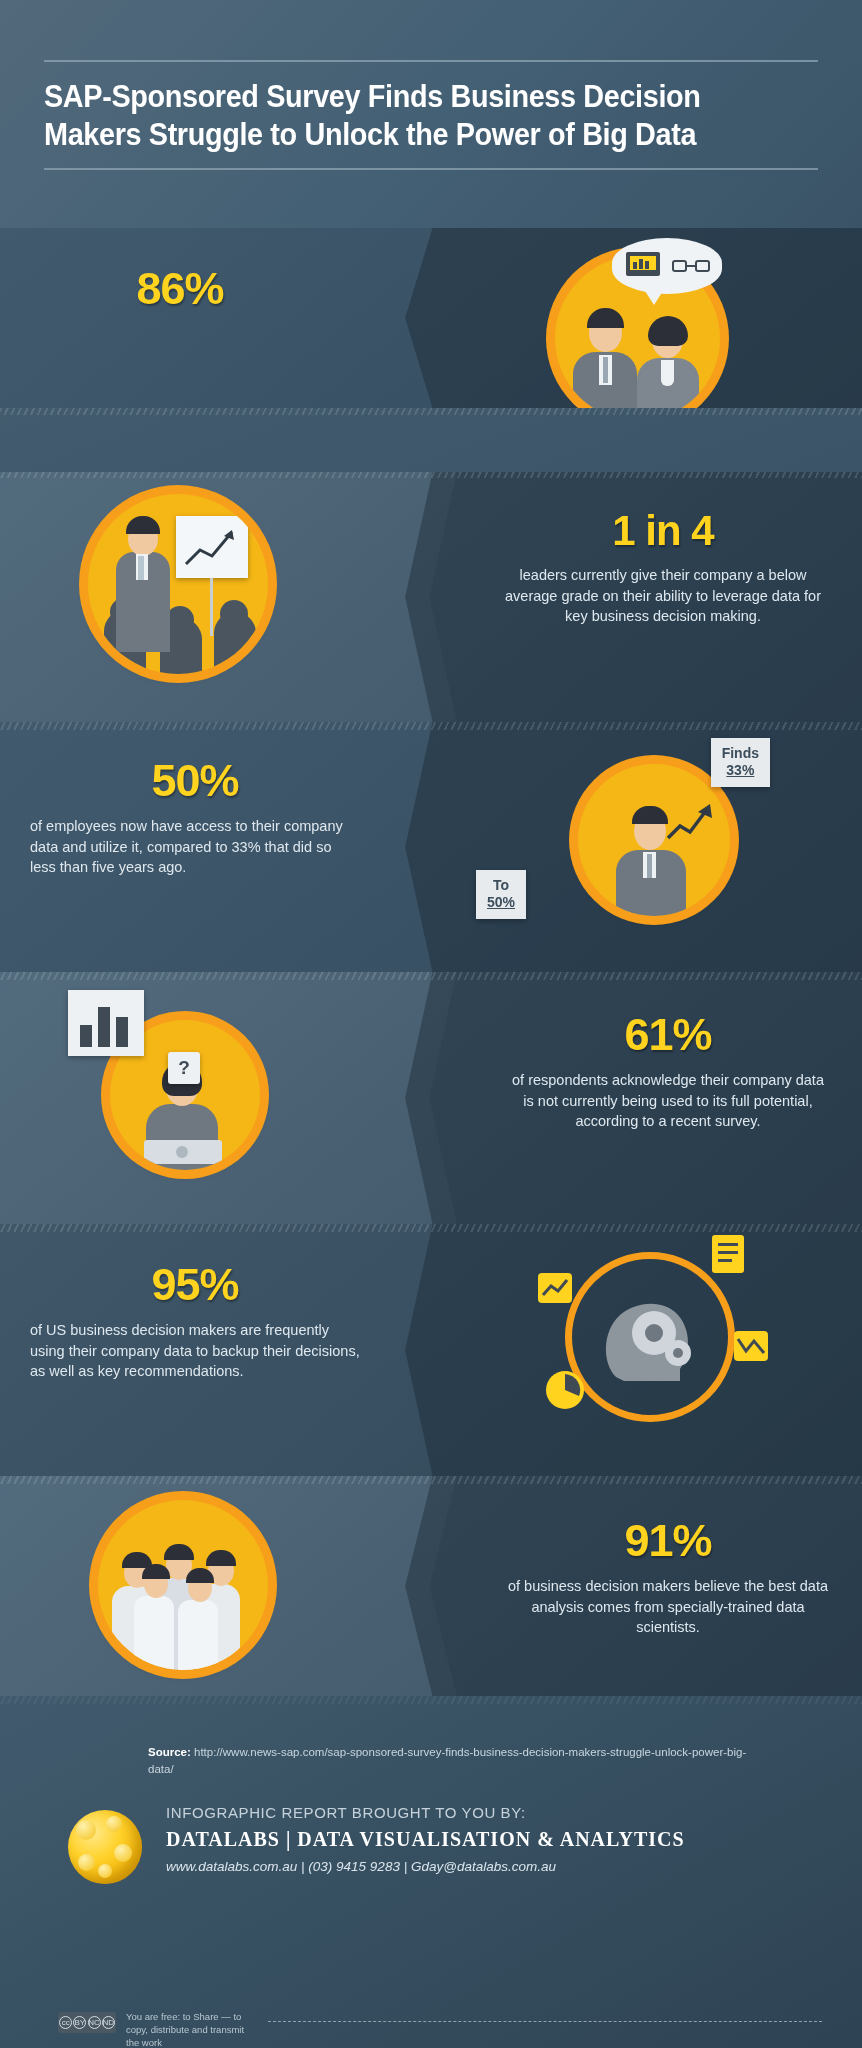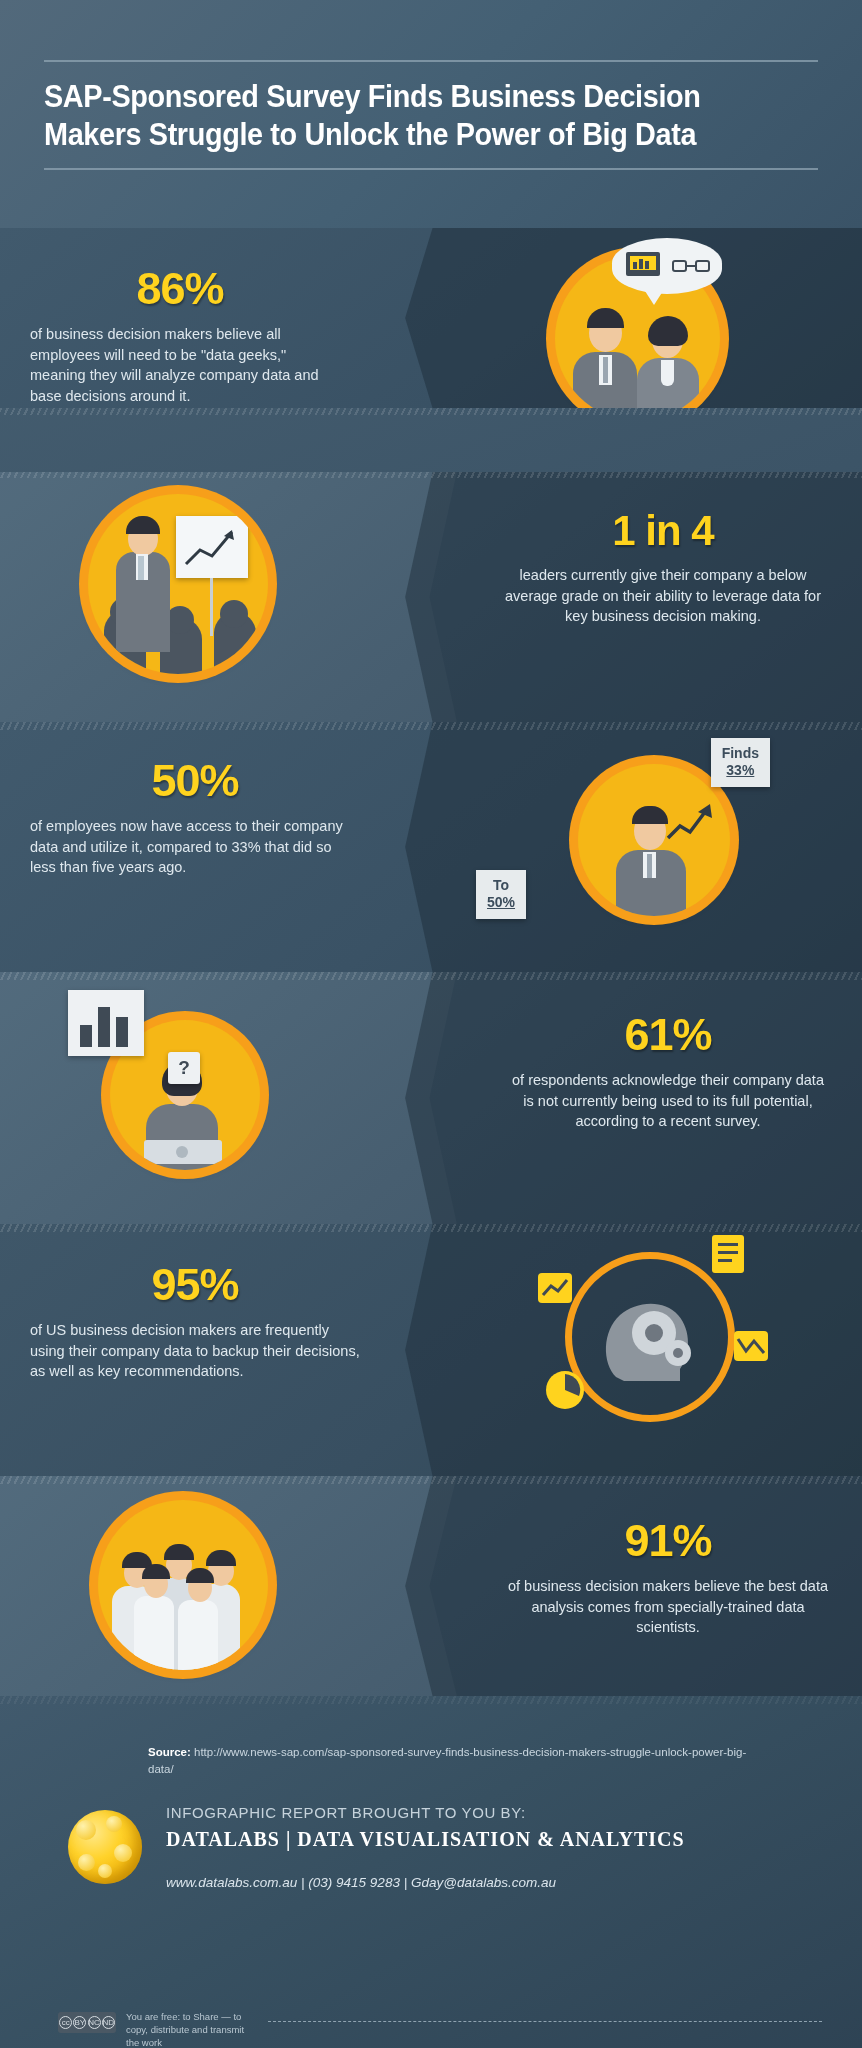--- a/index.html
+++ b/index.html
@@ -154,21 +154,21 @@
     box-shadow: inset -6px -6px 12px rgba(160,110,0,0.45);
   }
   .blob .bump { position: absolute; border-radius: 50%;
     background: radial-gradient(circle at 35% 30%, #fff2ad, #f5c21a); }
   .brandtxt { position: absolute; left: 106px; top: 0; }
   .brand-kicker {
     color: #c6d3dc; font-size: 15px; letter-spacing: .6px; margin-bottom: 7px;
   }
   .brand-name {
     color: #ffffff; font-size: 20px; font-weight: bold;
-    font-family: "Liberation Serif", serif; letter-spacing: 1px; margin-bottom: 24px; text-align: right;
+    font-family: "Liberation Serif", serif; letter-spacing: 1px; margin-bottom: 8px; text-align: right;
   }
   .brand-contact { color: #dbe5ec; font-size: 13.5px; font-style: italic; }
   .ccwrap { position: absolute; left: 58px; bottom: 36px; right: 40px; }
   .cc-badge {
     position: absolute; left: 0; top: 0; width: 58px; height: 21px;
     background: #4a5864; border-radius: 3px;
     display: flex; align-items: center; justify-content: space-evenly;
   }
   .cc-dot { width: 13px; height: 13px; border-radius: 50%;
     border: 1.4px solid #d6dde2; color: #d6dde2; font-size: 8px;
@@ -188,21 +188,20 @@
     <div class="title">SAP-Sponsored Survey Finds Business Decision Makers Struggle to Unlock the Power of Big Data</div>
     <div class="hdr-rule bottom"></div>
   </div>
 
   <div class="section" style="top:228px;height:180px;">
     <div class="sec-bg" style="background:linear-gradient(135deg,#46soc 0%,#3d5669 0%,#36soc 60%);background:linear-gradient(140deg,#415a6d 0%,#395164 60%,#324859 100%);"></div>
     <div class="wedge right"></div>
 
     <div class="txtblock ta-center" style="left:30px;top:38px;width:300px;">
       <div class="bignum">86%</div>
-      <div class="body ta-left">of business decision makers believe all employees will need to be "data geeks," meaning they will analyze company data and base decisions around it.</div>
     </div>
 
     <div class="circle" style="left:555px;top:28px;width:165px;height:165px;">
       <div class="inner">
         <div class="body-suit" style="left:18px;top:96px;width:64px;height:70px;border-radius:22px 22px 0 0;"></div>
         <div class="head" style="left:34px;top:58px;width:33px;height:38px;"></div>
         <div class="hair" style="left:32px;top:52px;width:37px;height:20px;border-radius:18px 18px 0 0;"></div>
         <div class="shirt" style="left:44px;top:99px;width:13px;height:30px;"></div>
         <div class="tie" style="left:48px;top:101px;width:5px;height:26px;"></div>
         <div class="body-suit" style="left:82px;top:102px;width:62px;height:64px;border-radius:22px 22px 0 0;background:#7e868f;"></div>

